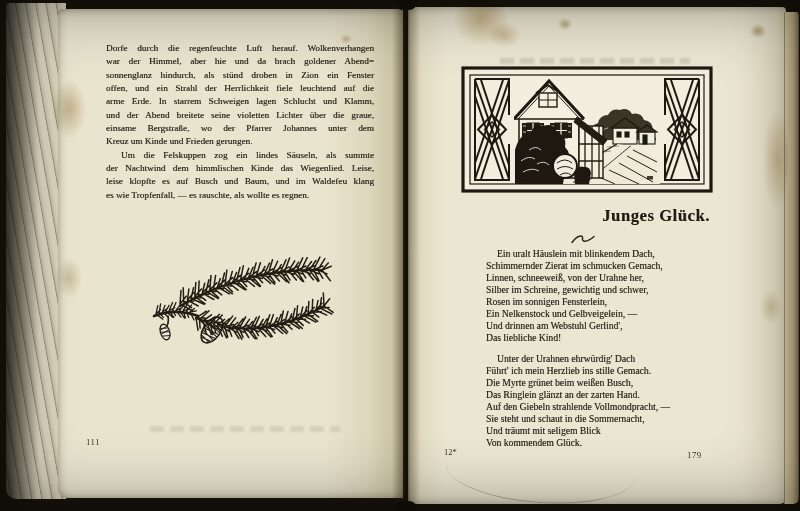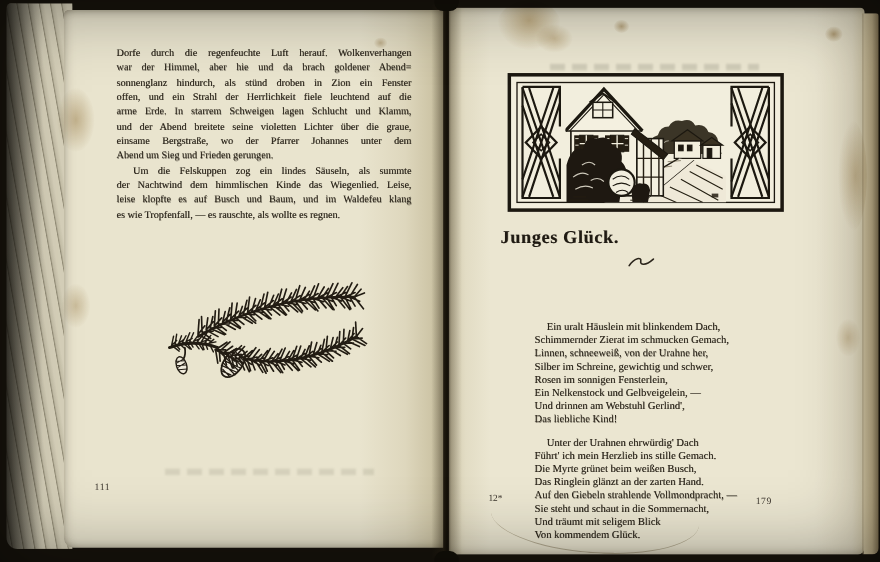--- a/index.html
+++ b/index.html
@@ -77,27 +77,27 @@
     position:absolute;left:106px;top:42px;width:268px;z-index:5;
     font-size:9.2px;line-height:13.35px;color:#272117;
     text-shadow:.35px .25px 0 rgba(39,33,23,.55);
   }
   .prose .line{text-align:justify;text-align-last:justify;white-space:normal;}
   .prose .para:last-child .line:last-child,
   .prose .para .line:last-child{text-align-last:left;}
   .para.indent-first .line:first-child{text-indent:15px;}
 
   .poem{position:absolute;z-index:5;font-size:9.6px;line-height:12px;color:#272117;
-    text-shadow:.35px .25px 0 rgba(39,33,23,.5);margin-top:44px;}
+    text-shadow:.35px .25px 0 rgba(39,33,23,.5);}
   .stanza1{left:486px;top:248px;width:236px;}
   .stanza2{left:486px;top:353px;width:236px;}
   .poem .line:first-child{text-indent:11px;}
 
   .poem-title{
-    position:absolute;left:455px;top:206px;width:255px;z-index:5;text-align:left;
+    position:absolute;left:455px;top:206px;width:255px;z-index:5;text-align:right;
     font-size:16.5px;font-weight:bold;letter-spacing:.6px;color:#1f1a12;
     text-shadow:.4px .3px 0 rgba(31,26,18,.5);
   }
   .title-ornament{position:absolute;left:455px;top:231px;width:255px;z-index:5;text-align:center;}
 
   .pagenum{position:absolute;z-index:5;font-size:8.8px;color:#38322a;letter-spacing:.5px;}
   .pn-left{left:86px;top:437px;}
   .pn-right{left:687px;top:450px;text-align:right;}
   .sig-mark{position:absolute;left:444px;top:447px;z-index:5;font-size:8.5px;color:#38322a;}
 
@@ -135,21 +135,21 @@
 
   <div class="prose">
     <div class="para">
         <div class="line">Dorfe durch die regenfeuchte Luft herauf.  Wolkenverhangen</div>
         <div class="line">war der Himmel, aber hie und da brach goldener Abend=</div>
         <div class="line">sonnenglanz hindurch, als stünd droben in Zion ein Fenster</div>
         <div class="line">offen, und ein Strahl der Herrlichkeit fiele leuchtend auf die</div>
         <div class="line">arme Erde.  In starrem Schweigen lagen Schlucht und Klamm,</div>
         <div class="line">und der Abend breitete seine violetten Lichter über die graue,</div>
         <div class="line">einsame Bergstraße, wo der Pfarrer Johannes unter dem</div>
-        <div class="line">Abend um Sieg und Frieden gerungen.</div>
+        <div class="line">Kreuz um Kinde und Frieden gerungen.</div>
       </div>
     <div class="para indent-first">
         <div class="line">Um die Felskuppen zog ein lindes Säuseln, als summte</div>
         <div class="line">der Nachtwind dem himmlischen Kinde das Wiegenlied.  Leise,</div>
         <div class="line">leise klopfte es auf Busch und Baum, und im Waldefeu klang</div>
         <div class="line">es wie Tropfenfall, — es rauschte, als wollte es regnen.</div>
       </div>
   </div>
 
   <div class="pine-wrap">

